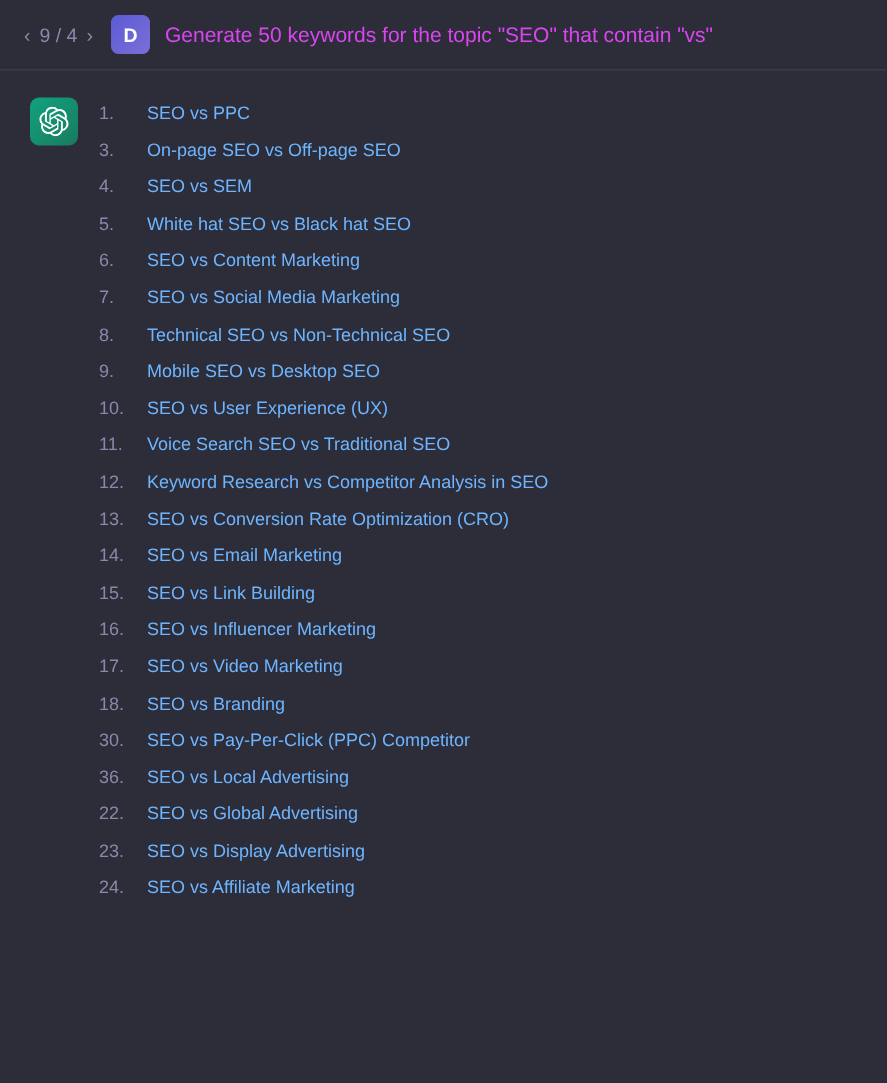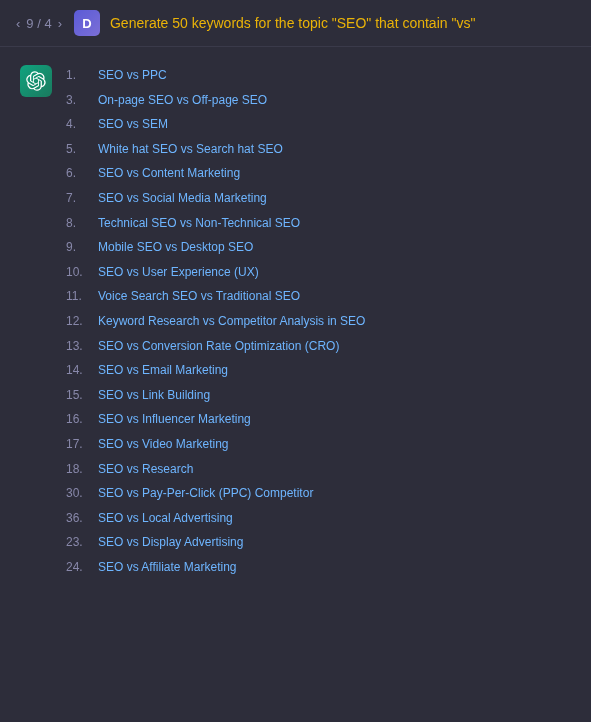--- a/index.html
+++ b/index.html
@@ -48,21 +48,21 @@
       display: flex;
       align-items: center;
       justify-content: center;
       color: white;
       font-weight: bold;
       font-size: 13px;
       flex-shrink: 0;
     }
 
     .header-title {
-      color: #eab308;
+      color: #d946ef;
       font-size: 14px;
       font-weight: 400;
     }
 
     .content {
       padding: 16px 20px 16px 20px;
       overflow-y: auto;
       height: calc(722px - 50px);
     }
 
@@ -132,33 +132,34 @@
   <div class="response-block">
     <div class="ai-icon">
       <svg viewBox="0 0 41 41" xmlns="http://www.w3.org/2000/svg">
         <path d="M37.532 16.87a9.963 9.963 0 0 0-.856-8.184 10.078 10.078 0 0 0-10.855-4.835 9.964 9.964 0 0 0-7.505-3.354 10.079 10.079 0 0 0-9.612 6.977 9.967 9.967 0 0 0-6.664 4.834 10.08 10.08 0 0 0 1.24 11.817 9.965 9.965 0 0 0 .856 8.185 10.079 10.079 0 0 0 10.855 4.835 9.965 9.965 0 0 0 7.504 3.353 10.078 10.078 0 0 0 9.617-6.981 9.967 9.967 0 0 0 6.663-4.834 10.079 10.079 0 0 0-1.243-11.813zM22.498 37.886a7.474 7.474 0 0 1-4.799-1.735c.061-.033.168-.091.237-.134l7.964-4.6a1.294 1.294 0 0 0 .655-1.134V19.054l3.366 1.944a.12.12 0 0 1 .066.092v9.299a7.505 7.505 0 0 1-7.49 7.496zM6.392 31.006a7.471 7.471 0 0 1-.894-5.023c.06.036.162.099.237.141l7.964 4.6a1.297 1.297 0 0 0 1.308 0l9.724-5.614v3.888a.12.12 0 0 1-.048.103l-8.051 4.649a7.504 7.504 0 0 1-10.24-2.744zM4.297 13.62A7.469 7.469 0 0 1 8.2 10.333c0 .068-.004.19-.004.274v9.201a1.294 1.294 0 0 0 .654 1.132l9.723 5.614-3.366 1.944a.12.12 0 0 1-.114.012L7.044 23.86a7.504 7.504 0 0 1-2.747-10.24zm27.658 6.437l-9.724-5.615 3.367-1.943a.121.121 0 0 1 .114-.012l8.048 4.648a7.498 7.498 0 0 1-1.158 13.528v-9.476a1.293 1.293 0 0 0-.647-1.13zm3.35-5.043c-.059-.037-.162-.099-.236-.141l-7.965-4.6a1.298 1.298 0 0 0-1.308 0l-9.723 5.614v-3.888a.12.12 0 0 1 .048-.103l8.05-4.645a7.497 7.497 0 0 1 11.135 7.763zm-21.063 6.929l-3.367-1.944a.12.12 0 0 1-.065-.092v-9.299a7.497 7.497 0 0 1 12.293-5.756 6.94 6.94 0 0 0-.236.134l-7.965 4.6a1.294 1.294 0 0 0-.654 1.132l-.006 11.225zm1.829-3.943l4.33-2.501 4.332 2.497v4.998l-4.331 2.5-4.331-2.5V18z"></path>
       </svg>
     </div>
     <ol class="keyword-list" id="keyword-list">
     <li><span class="num">1.</span><span class="kw">SEO vs PPC</span></li>
         <li><span class="num">3.</span><span class="kw">On-page SEO vs Off-page SEO</span></li>
         <li><span class="num">4.</span><span class="kw">SEO vs SEM</span></li>
-        <li><span class="num">5.</span><span class="kw">White hat SEO vs Search hat SEO</span></li>
+        <li><span class="num">5.</span><span class="kw">White hat SEO vs Black hat SEO</span></li>
         <li><span class="num">6.</span><span class="kw">SEO vs Content Marketing</span></li>
         <li><span class="num">7.</span><span class="kw">SEO vs Social Media Marketing</span></li>
         <li><span class="num">8.</span><span class="kw">Technical SEO vs Non-Technical SEO</span></li>
         <li><span class="num">9.</span><span class="kw">Mobile SEO vs Desktop SEO</span></li>
         <li><span class="num">10.</span><span class="kw">SEO vs User Experience (UX)</span></li>
         <li><span class="num">11.</span><span class="kw">Voice Search SEO vs Traditional SEO</span></li>
         <li><span class="num">12.</span><span class="kw">Keyword Research vs Competitor Analysis in SEO</span></li>
         <li><span class="num">13.</span><span class="kw">SEO vs Conversion Rate Optimization (CRO)</span></li>
         <li><span class="num">14.</span><span class="kw">SEO vs Email Marketing</span></li>
         <li><span class="num">15.</span><span class="kw">SEO vs Link Building</span></li>
         <li><span class="num">16.</span><span class="kw">SEO vs Influencer Marketing</span></li>
         <li><span class="num">17.</span><span class="kw">SEO vs Video Marketing</span></li>
-        <li><span class="num">18.</span><span class="kw">SEO vs Research</span></li>
+        <li><span class="num">18.</span><span class="kw">SEO vs Branding</span></li>
         <li><span class="num">30.</span><span class="kw">SEO vs Pay-Per-Click (PPC) Competitor</span></li>
         <li><span class="num">36.</span><span class="kw">SEO vs Local Advertising</span></li>
+        <li><span class="num">22.</span><span class="kw">SEO vs Global Advertising</span></li>
         <li><span class="num">23.</span><span class="kw">SEO vs Display Advertising</span></li>
         <li><span class="num">24.</span><span class="kw">SEO vs Affiliate Marketing</span></li>
       </ol>
   </div>
 </div>
 
 </body></html>

